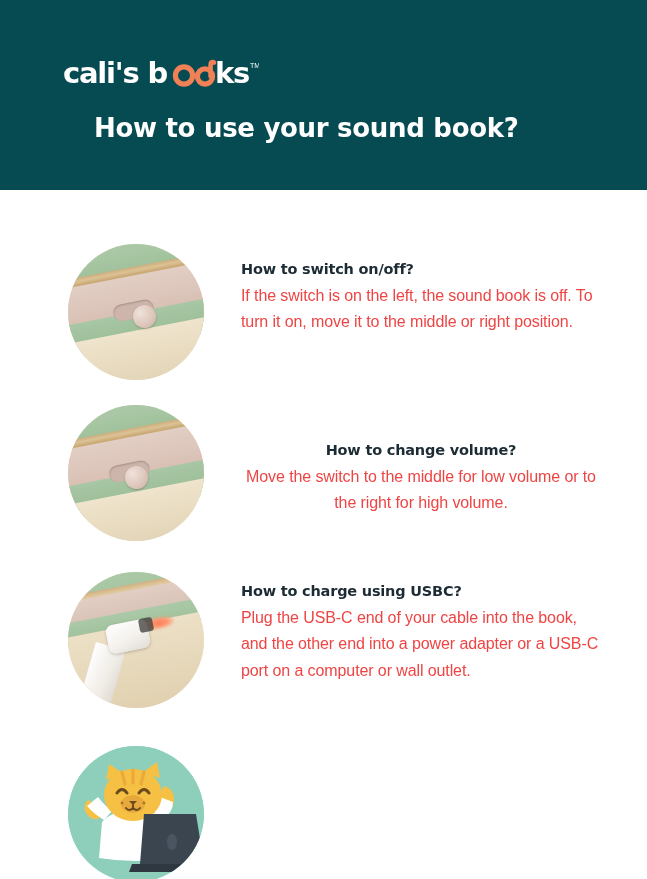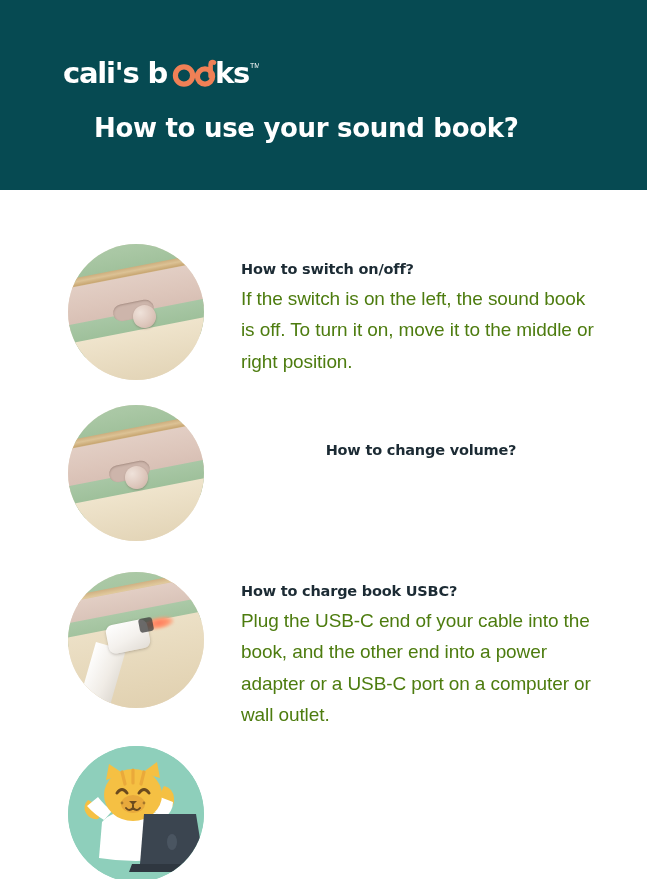--- a/index.html
+++ b/index.html
@@ -46,21 +46,21 @@
   .textcol{
     position:absolute;left:241px;width:360px;
   }
   .q-title{
     font-size:14.5px;font-weight:bold;color:#1c2b34;
     margin:0 0 3px 0;line-height:1.35;
     font-family:"DejaVu Sans", sans-serif;
     letter-spacing:-0.2px;
   }
   .q-body{
-    font-size:19px;color:#4d7c0f;line-height:1.66;
+    font-size:16px;color:#ef4444;line-height:1.66;
     margin:0;font-family:"Liberation Sans", sans-serif;
     letter-spacing:-0.1px;
   }
 
   
   .photo-book{position:absolute;inset:0;background:#ece3d2;}
   .pb-fur{position:absolute;left:-20%;bottom:-25%;width:150%;height:62%;
     background:linear-gradient(180deg,#efe4cc 0%,#e4d6b9 55%,#ddcdab 100%);
     transform:rotate(-11deg);}
   .pb-greenlow{position:absolute;left:-20%;top:49%;width:150%;height:26%;
@@ -166,39 +166,40 @@
         <div class="pb-gold"></div>
         <div class="pb-pink"></div>
         <div class="pb-greenlow"></div>
         <div class="pb-fur"></div>
         <div class="pb-slot" style="left:30%;"></div>
         <div class="pb-knob pb-knob2"></div>
       </div>
     </div>
     <div class="textcol" style="top:36px;text-align:center;">
       <div class="q-title">How to change volume?</div>
+      <div class="q-body">Move the switch to the middle for low volume or to the right for high volume.</div>
     </div>
   </div>
 
   <div class="row" style="top:382px;height:136px;">
     <div class="thumb" style="top:0;">
       <div class="photo-usb">
         <div class="pu-greenup"></div>
         <div class="pu-gold"></div>
         <div class="pu-pink"></div>
         <div class="pu-greenlow"></div>
         <div class="pu-fur"></div>
         <div class="pu-led"></div>
         <div class="pu-cord"></div>
         <div class="pu-plug"></div>
         <div class="pu-plugtip"></div>
       </div>
     </div>
     <div class="textcol" style="top:10px;">
-      <div class="q-title">How to charge book USBC?</div>
+      <div class="q-title">How to charge using USBC?</div>
       <div class="q-body">Plug the USB-C end of your cable into the book, and the other end into a power adapter or a USB-C port on a computer or wall outlet.</div>
     </div>
   </div>
 
   <div class="row" style="top:556px;height:136px;">
     <div class="thumb" style="top:0;">
       <svg class="illus" viewBox="0 0 136 136" width="136" height="136">
         <circle cx="68" cy="68" r="68" fill="#8ecfbb"></circle>
 
         <path d="M20 54 q-6 6 -2 13 q4 7 12 6 l8 -10 z" fill="#f5c043"></path>

